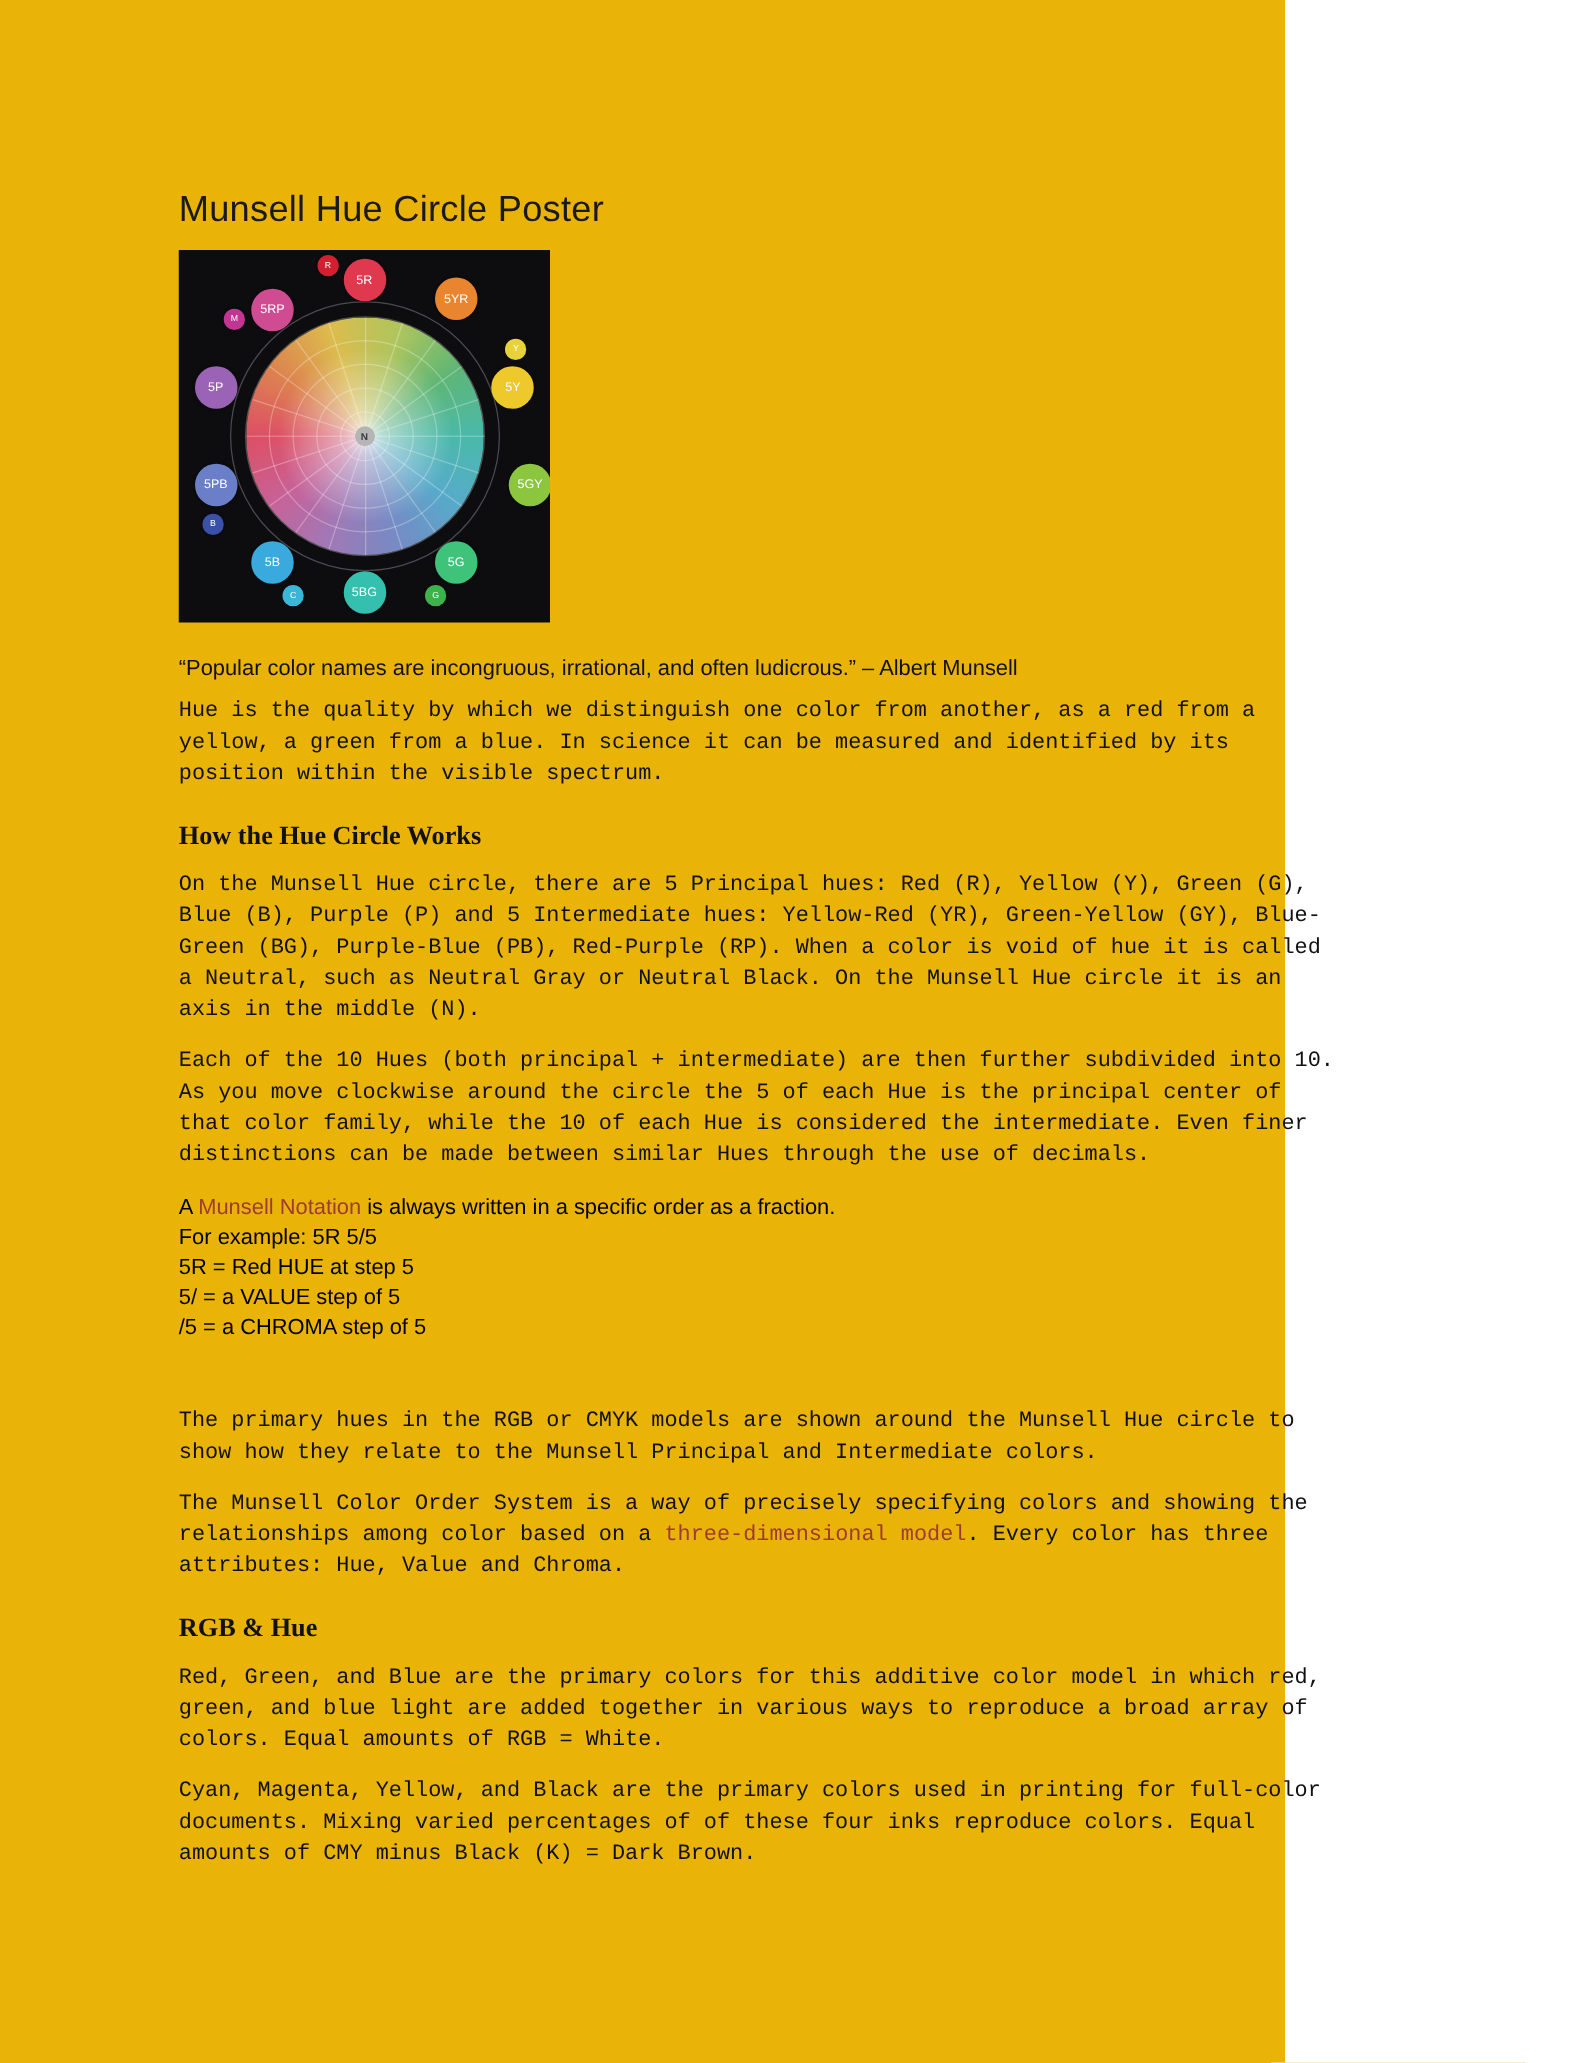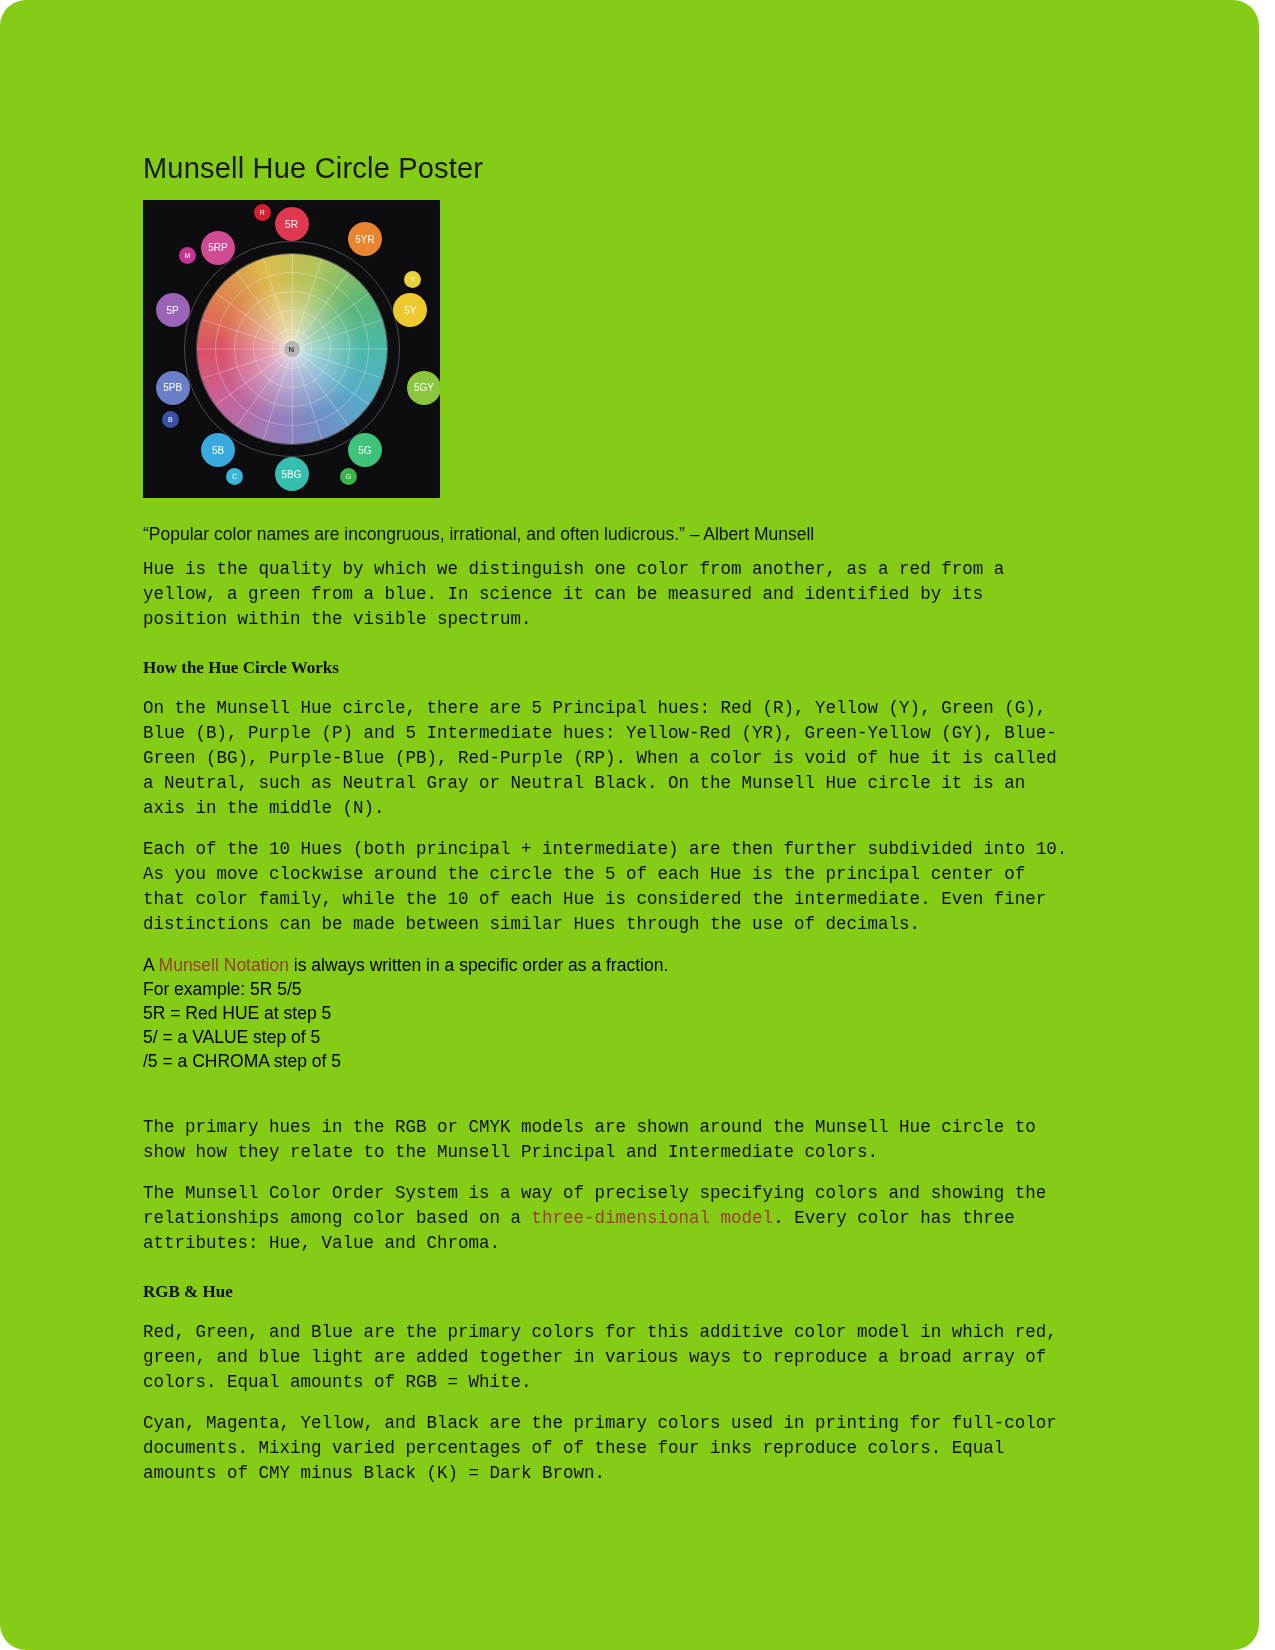--- a/index.html
+++ b/index.html
@@ -11,24 +11,23 @@
     width: 1275px;
     height: 1650px;
     font-family: "Liberation Sans", sans-serif;
     color: #000000;
     position: relative;
     overflow: hidden;
   }
   .page {
     position: absolute;
     left: 0; top: 0;
-    width: 1259px;
+    width: 1028px;
     height: 1650px;
-    background: #84cc16;
-    border-radius: 26px;
+    background: #eab308;
   }
   .content {
     position: absolute;
     left: 143px;
     top: 150px;
     width: 930px;
   }
   h1.doc-title {
     font-family: "Liberation Sans", sans-serif;
     font-weight: normal;
@@ -147,32 +146,32 @@
   }
   p.quote-line {
     font-size: 17.5px;
     line-height: 25px;
     margin: 0 0 10px 0;
     color: #111111;
   }
   h2.section {
     font-family: "Liberation Serif", serif;
     font-weight: bold;
-    font-size: 17px;
+    font-size: 21px;
     line-height: 28px;
     margin: 22px 0 14px 0;
     color: #111111;
   }
   .accent {
     color: #9e3b34;
   }
   .notation-block {
     font-size: 17.5px;
     line-height: 24px;
-    margin: 0 0 16px 0;
+    margin: 0 0 26px 0;
   }
   .gap {
     height: 26px;
   }
 </style>
 </head>
 <body>
 
 <div class="page">
   <div class="content">

